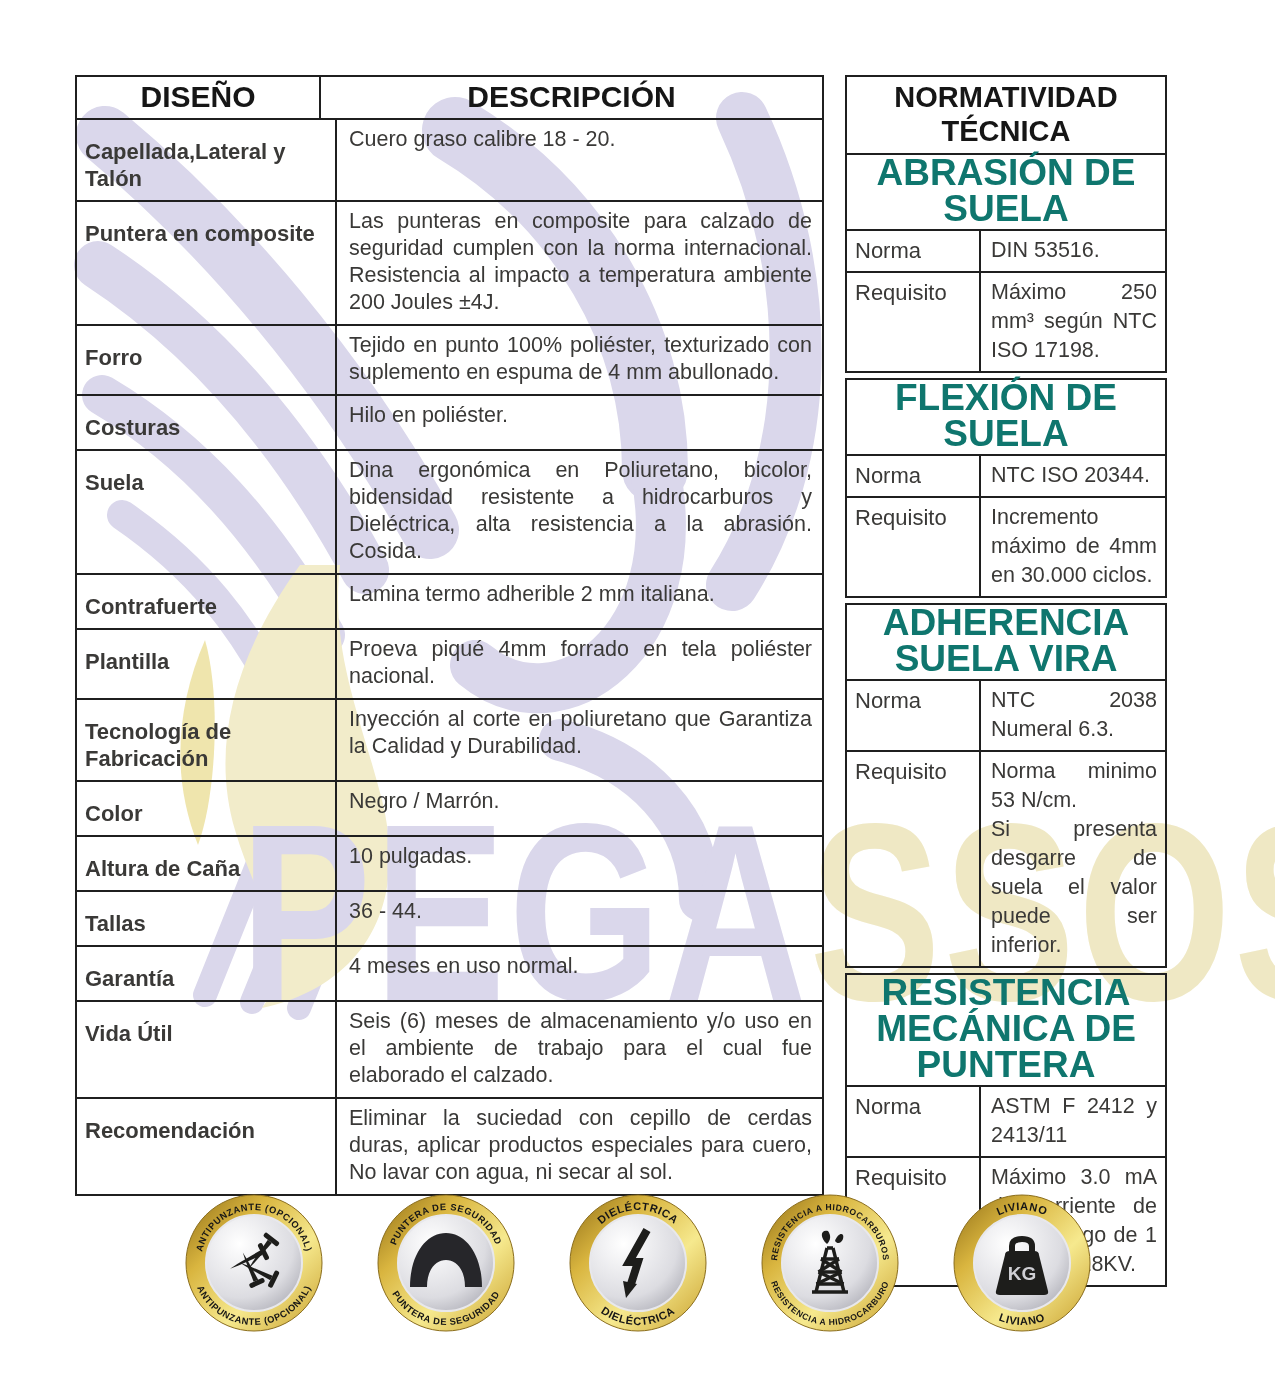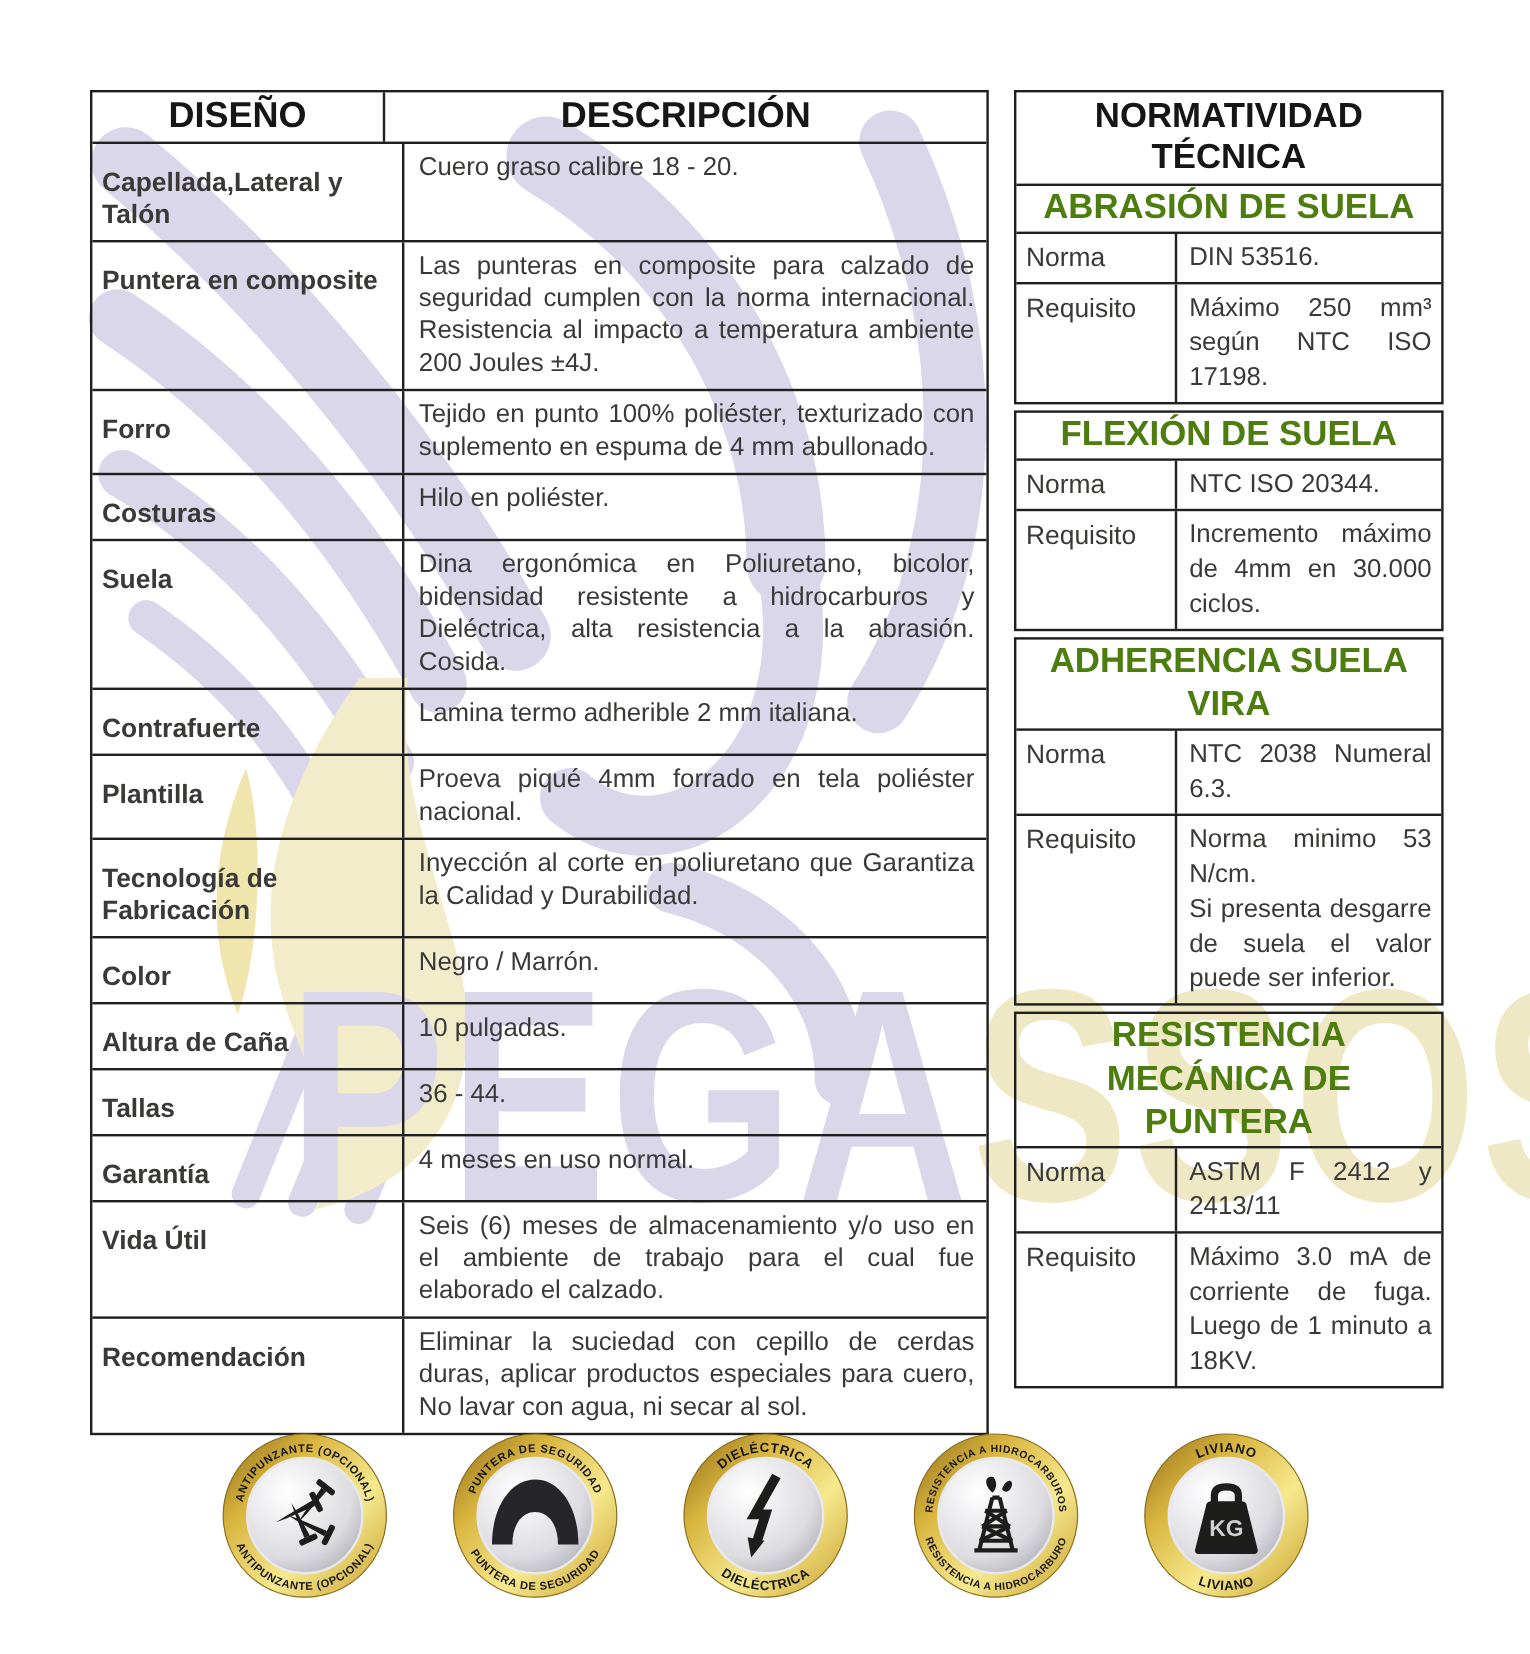--- a/index.html
+++ b/index.html
@@ -13,26 +13,26 @@
   .drow{display:flex;border-top:2px solid #1f1f1f;}
   .drow:first-child{border-top:none;justify-content:flex-end;}
   .dlabel{width:242px;flex:0 0 242px;border-right:2px solid #1f1f1f;
           font-weight:bold;font-size:22px;line-height:27px;padding:18px 8px 8px 8px;}
   .ddesc{flex:1;font-size:21.5px;line-height:27px;padding:6px 10px 8px 12px;
          text-align:justify;}
   .dheader .dlabel,.dheader .ddesc{font-size:30px;line-height:34px;text-align:center;
          font-weight:bold;color:#161616;padding:3px 0 4px 0;}
 
   
-  .ntable{position:absolute;left:845px;top:75px;width:358px;z-index:2;}
+  .ntable{position:absolute;left:845px;top:75px;width:322px;z-index:2;}
   .nbox{border:2px solid #1f1f1f;margin-bottom:5px;background:transparent;}
   .ntitle{font-weight:bold;font-size:29px;line-height:34px;text-align:center;
           color:#161616;padding:3px 4px 5px 4px;border-bottom:2px solid #1f1f1f;}
-  .nheading{font-weight:bold;font-size:29px;line-height:36px;text-align:center;
-          color:#4d7c0f;padding:0 2px 2px 2px;}
+  .nheading{font-weight:bold;font-size:37px;line-height:36px;text-align:center;
+          color:#0f766e;padding:0 2px 2px 2px;}
   .nrow{display:flex;border-top:2px solid #1f1f1f;}
   .nlabel{width:106px;flex:0 0 106px;border-right:2px solid #1f1f1f;
           font-weight:normal;font-size:22px;line-height:27px;padding:6px 18px 6px 8px;}
   .nvalue{flex:1;font-size:21.5px;line-height:29px;padding:5px 8px 6px 10px;
           text-align:justify;white-space:pre-line;}
   .minh92{min-height:92px;box-sizing:border-box;}
   .minh150{min-height:152px;box-sizing:border-box;}
   .minh105{min-height:106px;box-sizing:border-box;}
 
   

